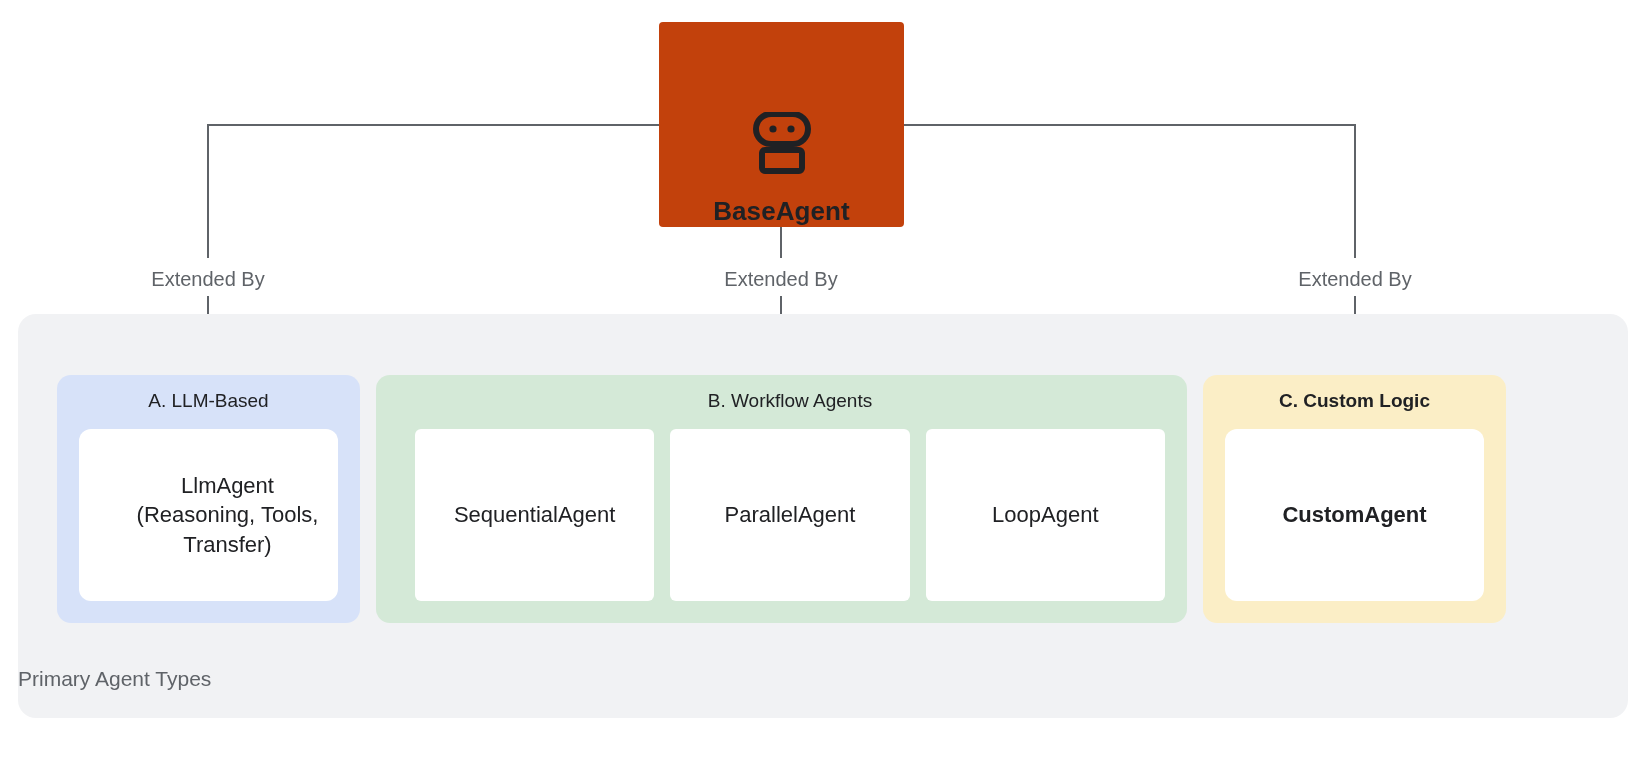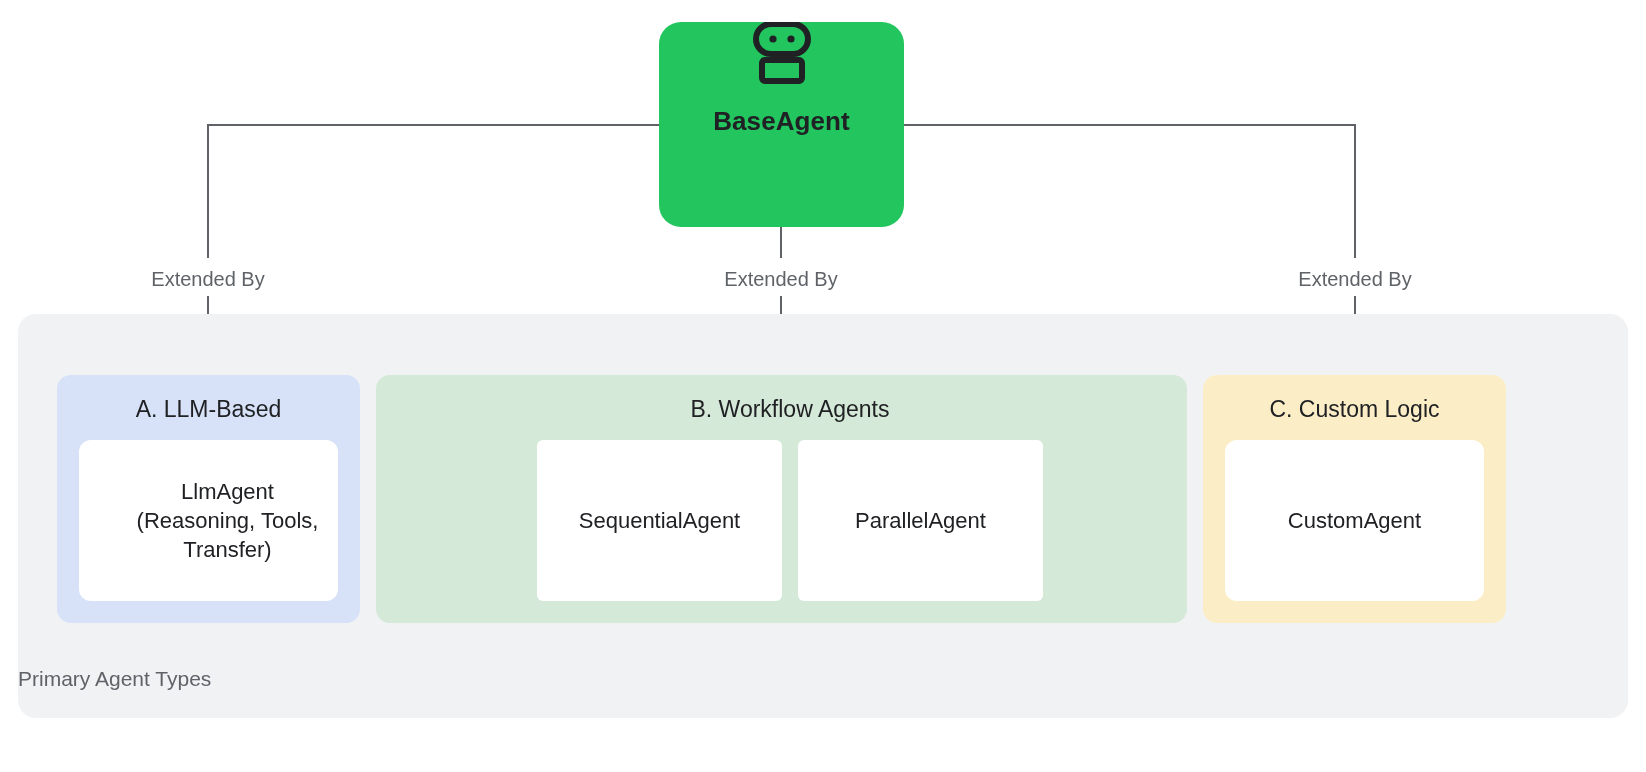--- a/index.html
+++ b/index.html
@@ -22,26 +22,26 @@
     height: 772px;
   }
 
   
   .base-agent {
     position: absolute;
     left: 659px;
     top: 22px;
     width: 245px;
     height: 205px;
-    background: #22c55e;
-    border-radius: 22px;
+    background: #c2410c;
+    border-radius: 4px;
     display: flex;
     flex-direction: column;
     align-items: center;
-    justify-content: flex-start;
+    justify-content: flex-end;
     box-sizing: border-box;
   }
   .base-agent .robot-icon {
     display: block;
     margin-bottom: 18px;
   }
   .base-agent .base-agent-label {
     font-size: 26px;
     font-weight: bold;
     color: #202124;
@@ -94,23 +94,23 @@
   
   .category {
     position: absolute;
     border-radius: 14px;
     box-sizing: border-box;
     display: flex;
     flex-direction: column;
     align-items: center;
   }
   .category-title {
-    font-size: 23px;
+    font-size: 19px;
     color: #202124;
-    margin-top: 21px;
+    margin-top: 15px;
     margin-bottom: 17px;
     white-space: nowrap;
   }
   .category-body {
     display: flex;
     flex-direction: row;
     gap: 16px;
     padding: 0 22px 22px 22px;
     box-sizing: border-box;
     width: 100%;
@@ -146,20 +146,21 @@
     height: 248px;
     background: #d4e9d7;
     padding-left: 17px;
   }
   .cat-custom {
     left: 1203px;
     top: 375px;
     width: 303px;
     height: 248px;
     background: #fbeec6;
+    font-weight: bold;
   }
   .cat-llm .agent-card { min-width: 0; padding-left: 48px; }
   .cat-workflow .agent-card { max-width: 245px; border-radius: 6px; }
 </style>
 </head>
 <body>
 
 <div id="stage">
 
   <svg id="connectors" viewBox="0 0 1646 772" width="1646" height="772" xmlns="http://www.w3.org/2000/svg">
@@ -204,20 +205,21 @@
     <div class="category-body">
       <div class="agent-card">LlmAgent<br>(Reasoning, Tools,<br>Transfer)</div>
     </div>
   </div>
 
   <div class="category cat-workflow">
     <div class="category-title">B. Workflow Agents</div>
     <div class="category-body">
       <div class="agent-card">SequentialAgent</div>
       <div class="agent-card">ParallelAgent</div>
+      <div class="agent-card">LoopAgent</div>
     </div>
   </div>
 
   <div class="category cat-custom">
     <div class="category-title">C. Custom Logic</div>
     <div class="category-body">
       <div class="agent-card">CustomAgent</div>
     </div>
   </div>
 

